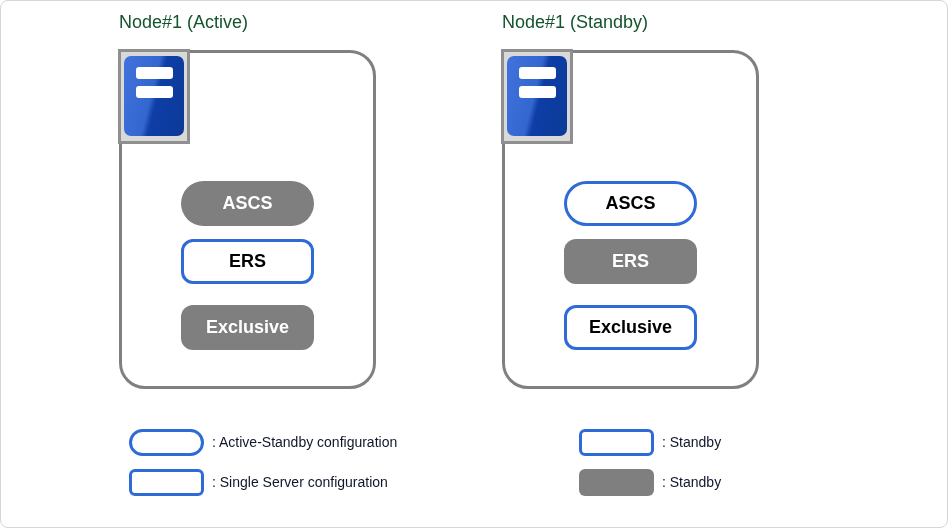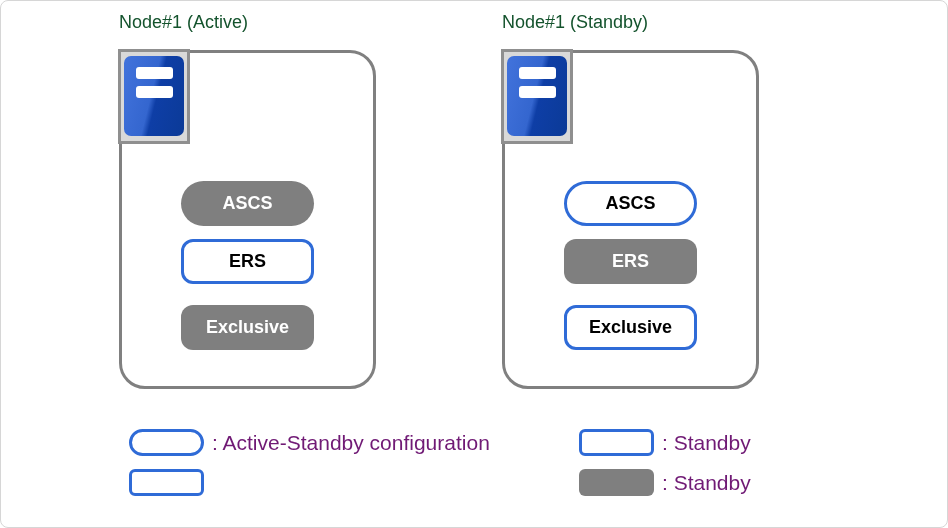--- a/index.html
+++ b/index.html
@@ -107,22 +107,22 @@
     border: none;
   }
   .swatch-pill { border-radius: 13.5px; }
   .swatch-rect { border-radius: 6px; }
   .legend-row-1 { top: 428px; }
   .legend-row-2 { top: 468px; }
   .legend-label {
     position: absolute;
     height: 27px;
     line-height: 27px;
-    font-size: 21px;
-    color: #701a75;
+    font-size: 14px;
+    color: #0f172a;
     white-space: nowrap;
   }
 </style>
 </head>
 <body>
 
 <div class="canvas">
 
   <div class="node-title" style="left:118px">Node#1 (Active)</div>
   <div class="node-box" style="left:118px"></div>
@@ -145,20 +145,21 @@
     </div>
   </div>
   <div class="item item-1 pill state-active" style="left:563px">ASCS</div>
   <div class="item item-2 rect state-inactive" style="left:563px">ERS</div>
   <div class="item item-3 rect state-active" style="left:563px">Exclusive</div>
 
   <div class="legend-swatch legend-row-1 swatch-outline swatch-pill" style="left:128px"></div>
   <div class="legend-label legend-row-1" style="left:211px">: Active-Standby configuration</div>
 
   <div class="legend-swatch legend-row-2 swatch-outline swatch-rect" style="left:128px"></div>
+  <div class="legend-label legend-row-2" style="left:211px">: Single Server configuration</div>
 
   <div class="legend-swatch legend-row-1 swatch-outline swatch-rect" style="left:578px"></div>
   <div class="legend-label legend-row-1" style="left:661px">: Standby</div>
 
   <div class="legend-swatch legend-row-2 swatch-filled swatch-rect" style="left:578px"></div>
   <div class="legend-label legend-row-2" style="left:661px">: Standby</div>
 
 </div>
 
 </body></html>

